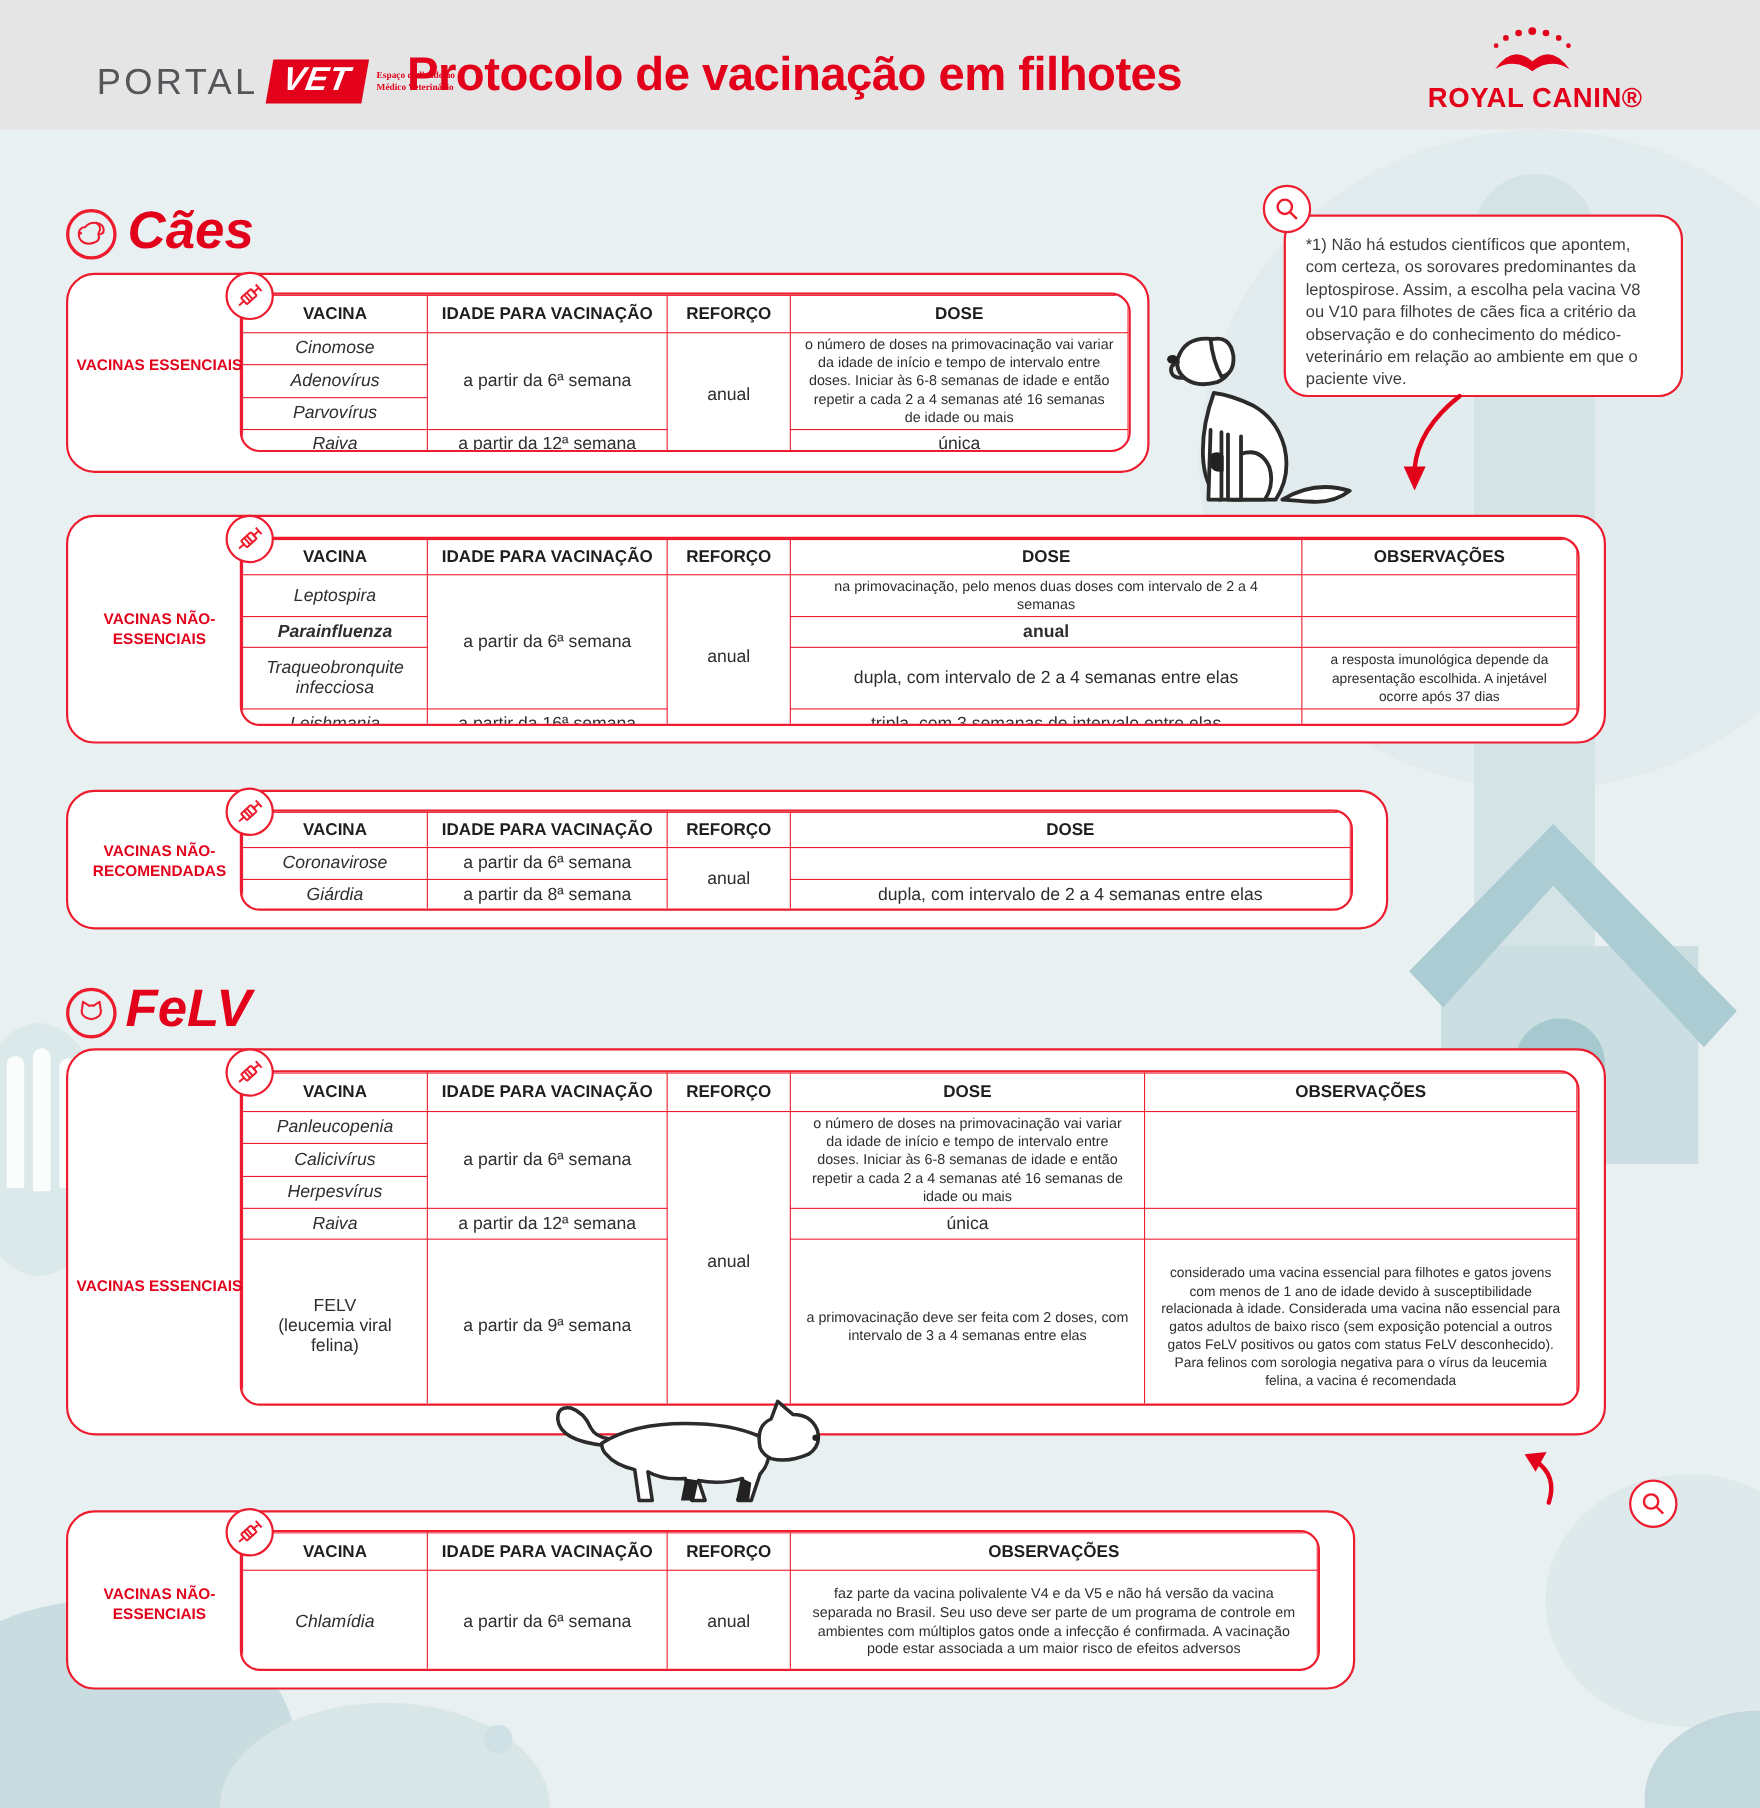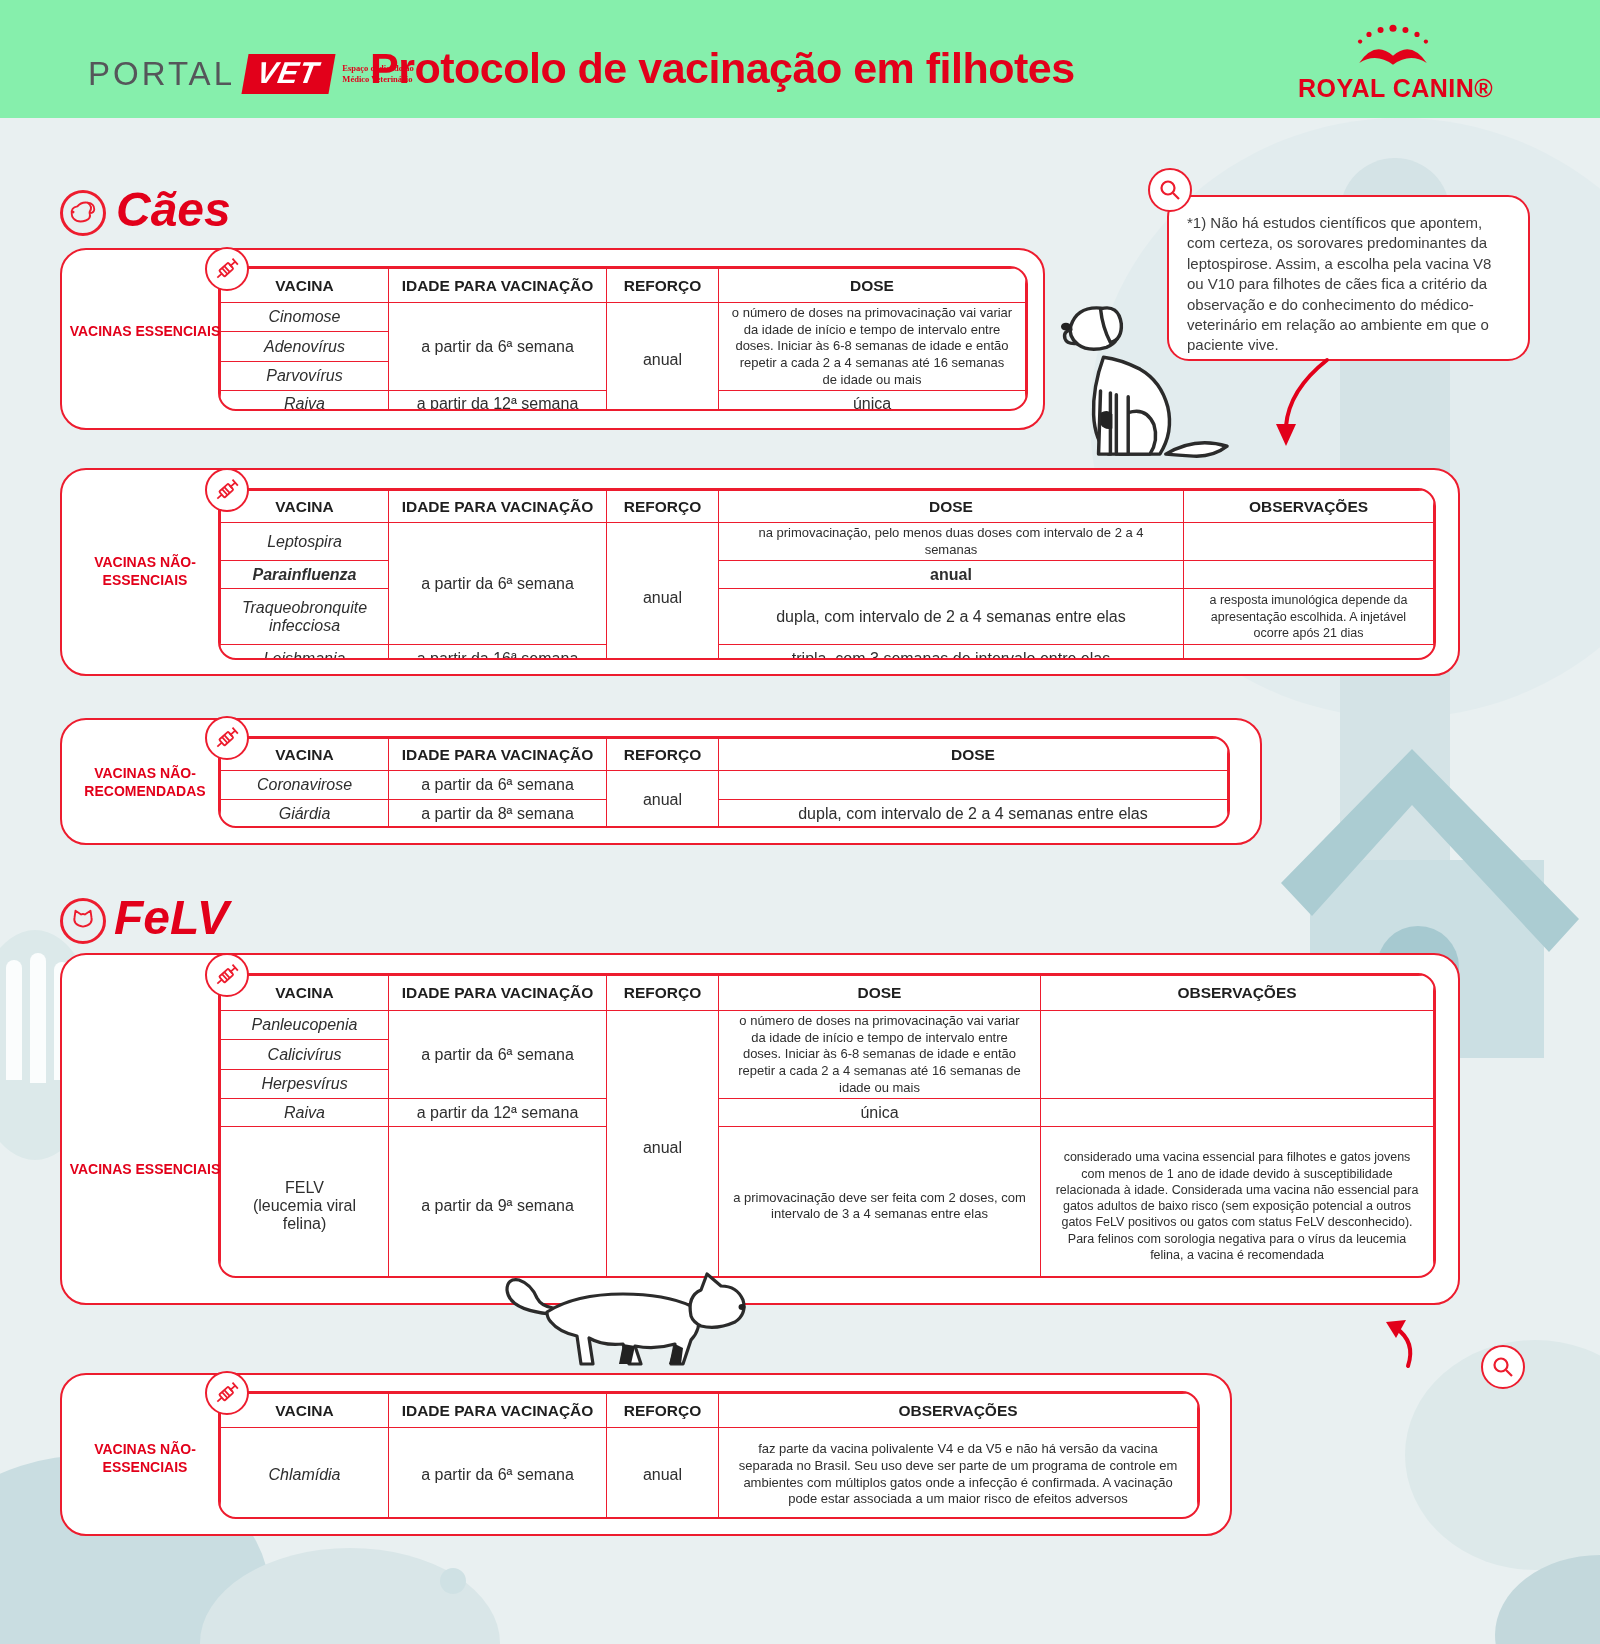--- a/index.html
+++ b/index.html
@@ -7,21 +7,21 @@
     --brand:#e2001a;
     --ink:#3a3a3a;
     --bg:#e9f0f1;
   }
   *{margin:0;padding:0;box-sizing:border-box;}
   html,body{background:#fff;}
   body{font-family:"Liberation Sans", sans-serif;color:var(--ink);}
   #canvas{position:relative;width:1600px;height:1644px;overflow:hidden;background:#ffffff;}
 
   
-  .header{position:absolute;left:0;top:0;width:1600px;height:118px;background:#86efac;z-index:2;}
+  .header{position:absolute;left:0;top:0;width:1600px;height:118px;background:#e5e5e5;z-index:2;}
   .brand{position:absolute;left:88px;top:54px;display:flex;align-items:center;gap:10px;}
   .brand-portal{font-size:33px;letter-spacing:3px;color:#55565a;font-weight:400;}
   .brand-vet{background:var(--brand);color:#fff;font-weight:bold;font-style:italic;
              font-size:30px;padding:2px 14px 4px 12px;transform:skewX(-10deg);letter-spacing:1px;}
   .brand-tagline{width:98px;font-size:8.5px;font-weight:bold;color:var(--brand);line-height:1.3;font-family:Liberation Serif, serif;}
   .page-title{position:absolute;left:370px;top:44px;width:760px;text-align:left;
               font-size:43px;font-weight:bold;color:var(--brand);letter-spacing:-0.5px;}
   .rc{position:absolute;left:1298px;top:22px;width:190px;text-align:center;}
   .rc-text{font-size:25px;font-weight:bold;color:var(--brand);letter-spacing:0.5px;white-space:nowrap;}
 
@@ -221,21 +221,21 @@
         <td></td>
       </tr>
       <tr style="height:28px;font-weight:bold;">
         <td class="vac">Parainfluenza</td>
         <td>anual</td>
         <td></td>
       </tr>
       <tr style="height:56px;">
         <td class="vac">Traqueobronquite infecciosa</td>
         <td>dupla, com intervalo de 2 a 4 semanas entre elas</td>
-        <td class="xs">a resposta imunológica depende da apresentação escolhida. A injetável ocorre após 21 dias</td>
+        <td class="xs">a resposta imunológica depende da apresentação escolhida. A injetável ocorre após 37 dias</td>
       </tr>
       <tr style="height:28px;">
         <td class="vac">Leishmania</td>
         <td>a partir da 16ª semana</td>
         <td>tripla, com 3 semanas de intervalo entre elas</td>
         <td></td>
       </tr>
     </tbody>
       </table>
   </div>

